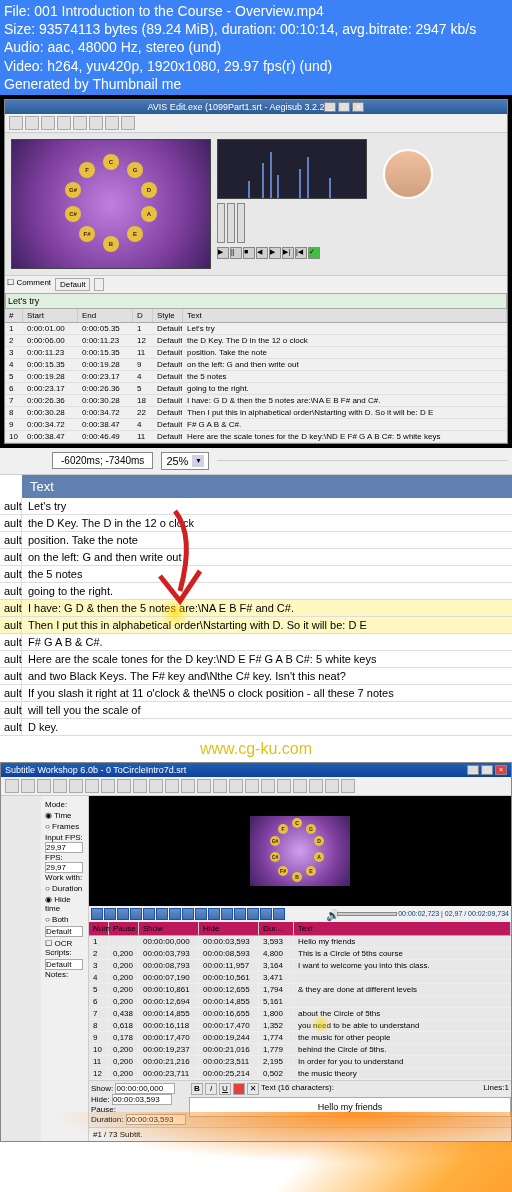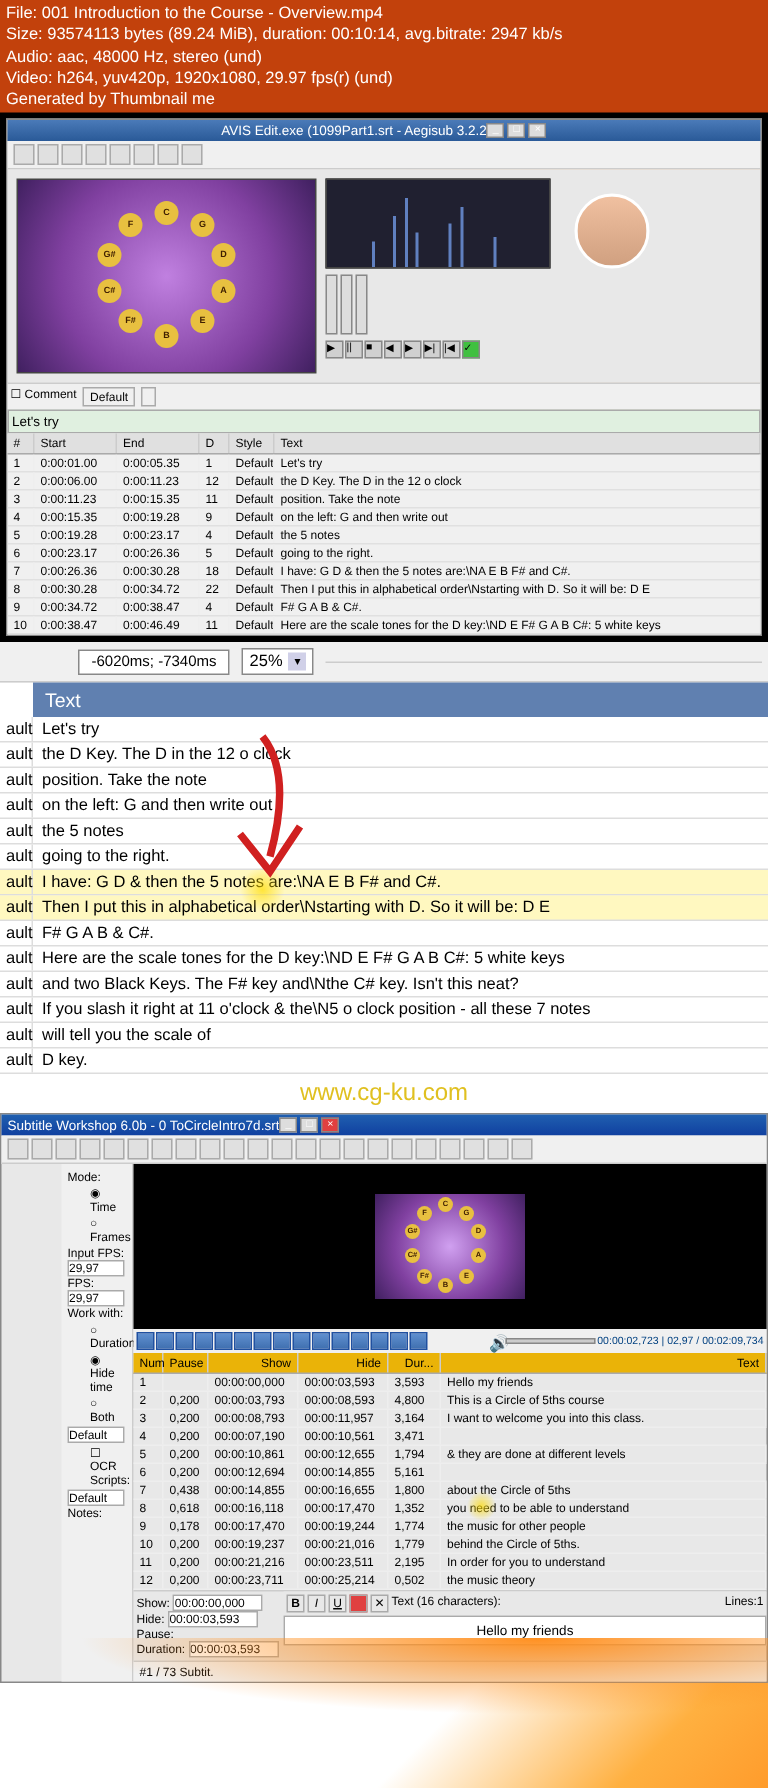--- a/index.html
+++ b/index.html
@@ -1,19 +1,19 @@
 <!DOCTYPE html>
 <html><head>
 <meta charset="utf-8">
 <style>
   * { margin: 0; padding: 0; box-sizing: border-box; }
   body { font-family: Arial, sans-serif; font-size: 11px; background: #000; width: 512px; }
   
   
-  .metadata { background: #c2410c; color: #fff; font-size: 11px; padding: 2px 4px; line-height: 1.3; }
+  .metadata { background: #3b82f6; color: #fff; font-size: 14px; padding: 2px 4px; line-height: 1.3; }
   
   
   .app-window { background: #e8e8e8; border: 1px solid #888; margin: 4px; }
   .titlebar { background: linear-gradient(#4a7ab8, #2a5a98); color: #fff; font-size: 9px; padding: 2px 4px; display: flex; justify-content: center; align-items: center; }
   .titlebar-controls { display: flex; gap: 2px; }
   .win-btn { width: 12px; height: 10px; background: #ddd; border: 1px solid #888; font-size: 7px; text-align: center; line-height: 8px; }
   .menubar { background: #f0f0f0; font-size: 9px; padding: 2px 4px; border-bottom: 1px solid #ccc; }
   .toolbar { background: #f0f0f0; padding: 2px 4px; border-bottom: 1px solid #ccc; display: flex; gap: 2px; }
   .tb-btn { width: 14px; height: 14px; background: #e0e0e0; border: 1px solid #aaa; }
   
@@ -64,33 +64,33 @@
   
   
   .red-arrow { position: absolute; z-index: 10; pointer-events: none; }
   .yellow-highlight { position: absolute; width: 30px; height: 30px; background: radial-gradient(circle, rgba(255,220,0,0.7) 0%, transparent 70%); border-radius: 50%; z-index: 5; pointer-events: none; }
   
   
   .watermark { text-align: center; color: #e0c020; font-size: 16px; padding: 4px; background: #fff; }
   
   
   .bottom-window { background: #e8e8e8; border: 1px solid #888; }
-  .bottom-titlebar { background: linear-gradient(#2060b0, #1040a0); color: #fff; font-size: 9px; padding: 2px 4px; display: flex; justify-content: flex-start; }
+  .bottom-titlebar { background: linear-gradient(#2060b0, #1040a0); color: #fff; font-size: 9px; padding: 2px 4px; display: flex; justify-content: space-between; }
   .bottom-body { display: flex; padding-left: 40px; }
   .side-panel { width: 48px; background: #f0f0f0; border-right: 1px solid #ccc; font-size: 8px; padding: 4px; }
-  .side-check { display: block; margin: 2px 15px; }
+  .side-check { display: block; margin: 2px 0; }
   .side-input { width: 38px; font-size: 8px; border: 1px solid #aaa; }
   
   .bottom-main { flex: 1; }
   .bottom-video { width: 100%; height: 110px; background: #000; display: flex; align-items: center; justify-content: center; position: relative; }
   .bottom-video-inner { width: 100px; height: 70px; background: radial-gradient(circle, #d0a0f0 0%, #8040a0 60%, #402060 100%); position: relative; }
   .bottom-controls { background: #f0f0f0; padding: 2px; display: flex; gap: 1px; align-items: center; }
   .bc-btn { width: 12px; height: 12px; background: linear-gradient(#6090d0, #4070b0); border: 1px solid #2050a0; }
   
-  .bottom-grid-header { display: flex; background: #eab308; font-size: 8px; border-bottom: 1px solid #aaa; text-align: right; }
+  .bottom-grid-header { display: flex; background: #be185d; font-size: 8px; border-bottom: 1px solid #aaa; }
   .bottom-grid-header > div { padding: 2px 4px; border-right: 1px solid #ccc; }
   .bottom-grid-rows { font-size: 8px; }
   .bottom-grid-row { display: flex; border-bottom: 1px solid #eee; }
   .bottom-grid-row > div { padding: 1px 4px; border-right: 1px solid #eee; overflow: hidden; white-space: nowrap; }
   .bgn { width: 20px; }
   .bgp { width: 30px; }
   .bgs { width: 60px; }
   .bgh { width: 60px; }
   .bgd { width: 35px; }
   .bgt { flex: 1; }

